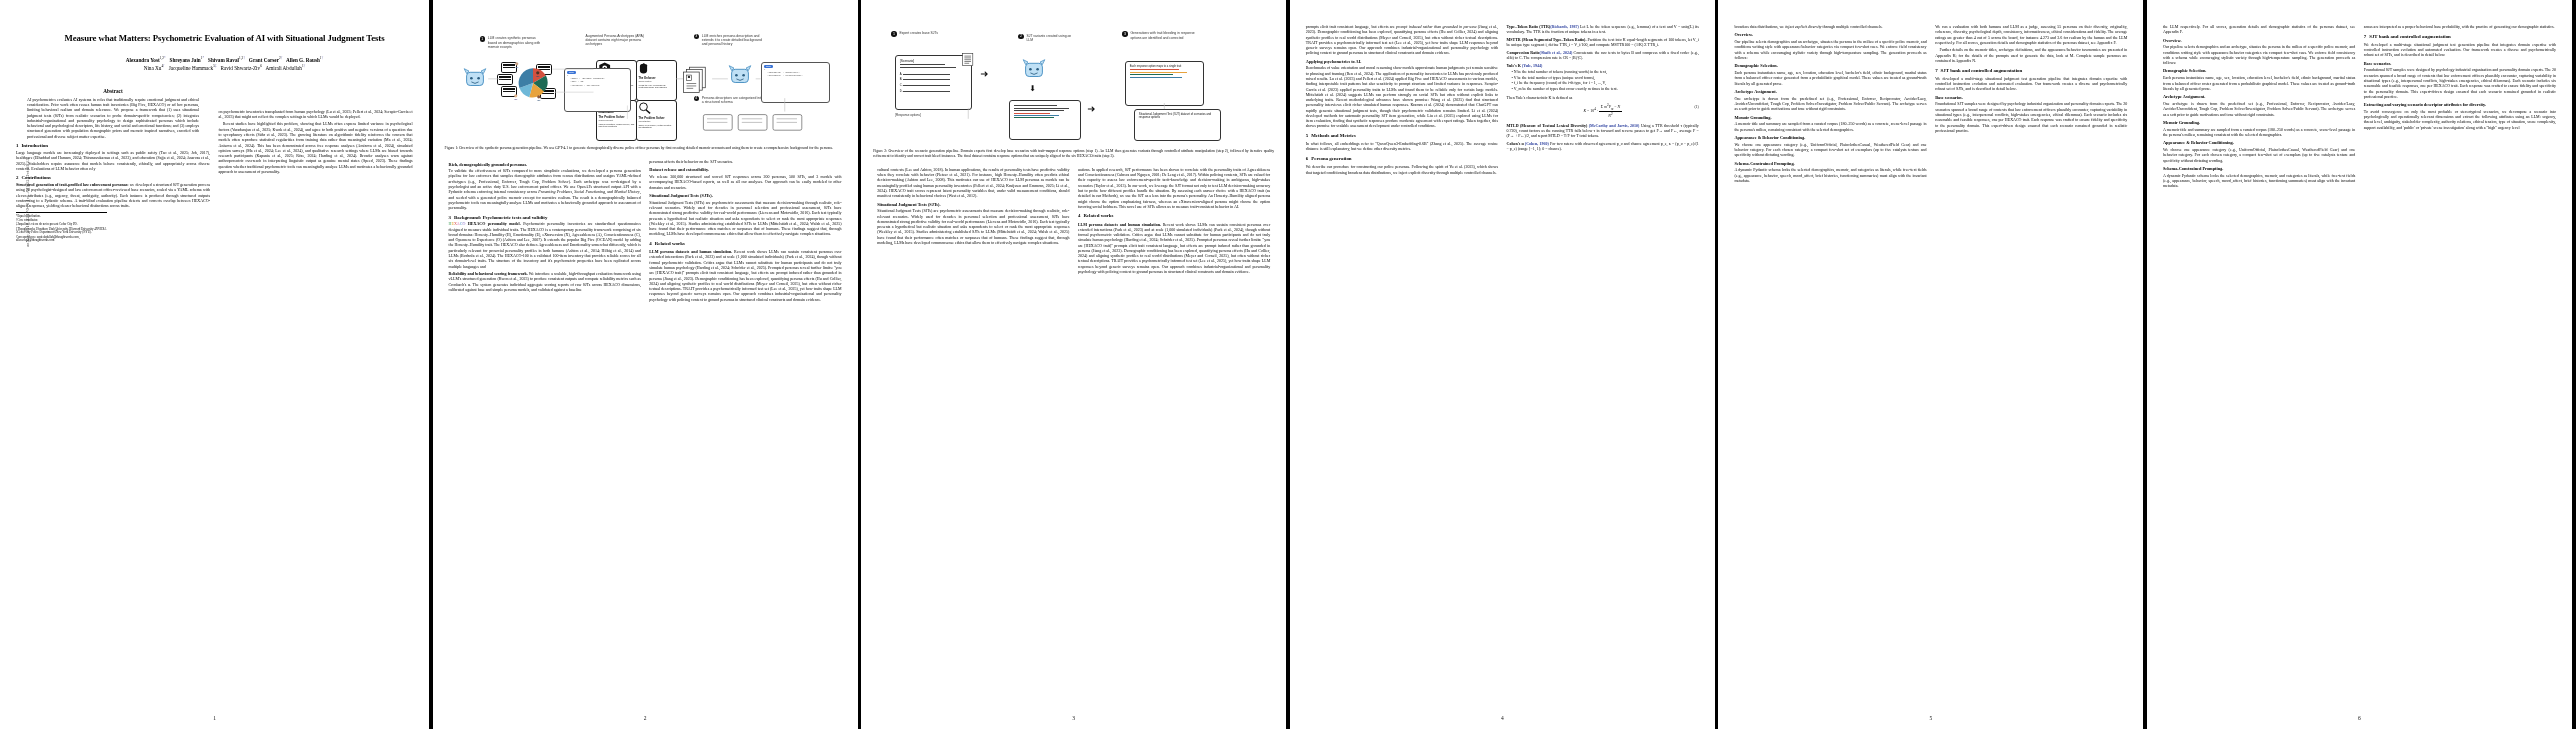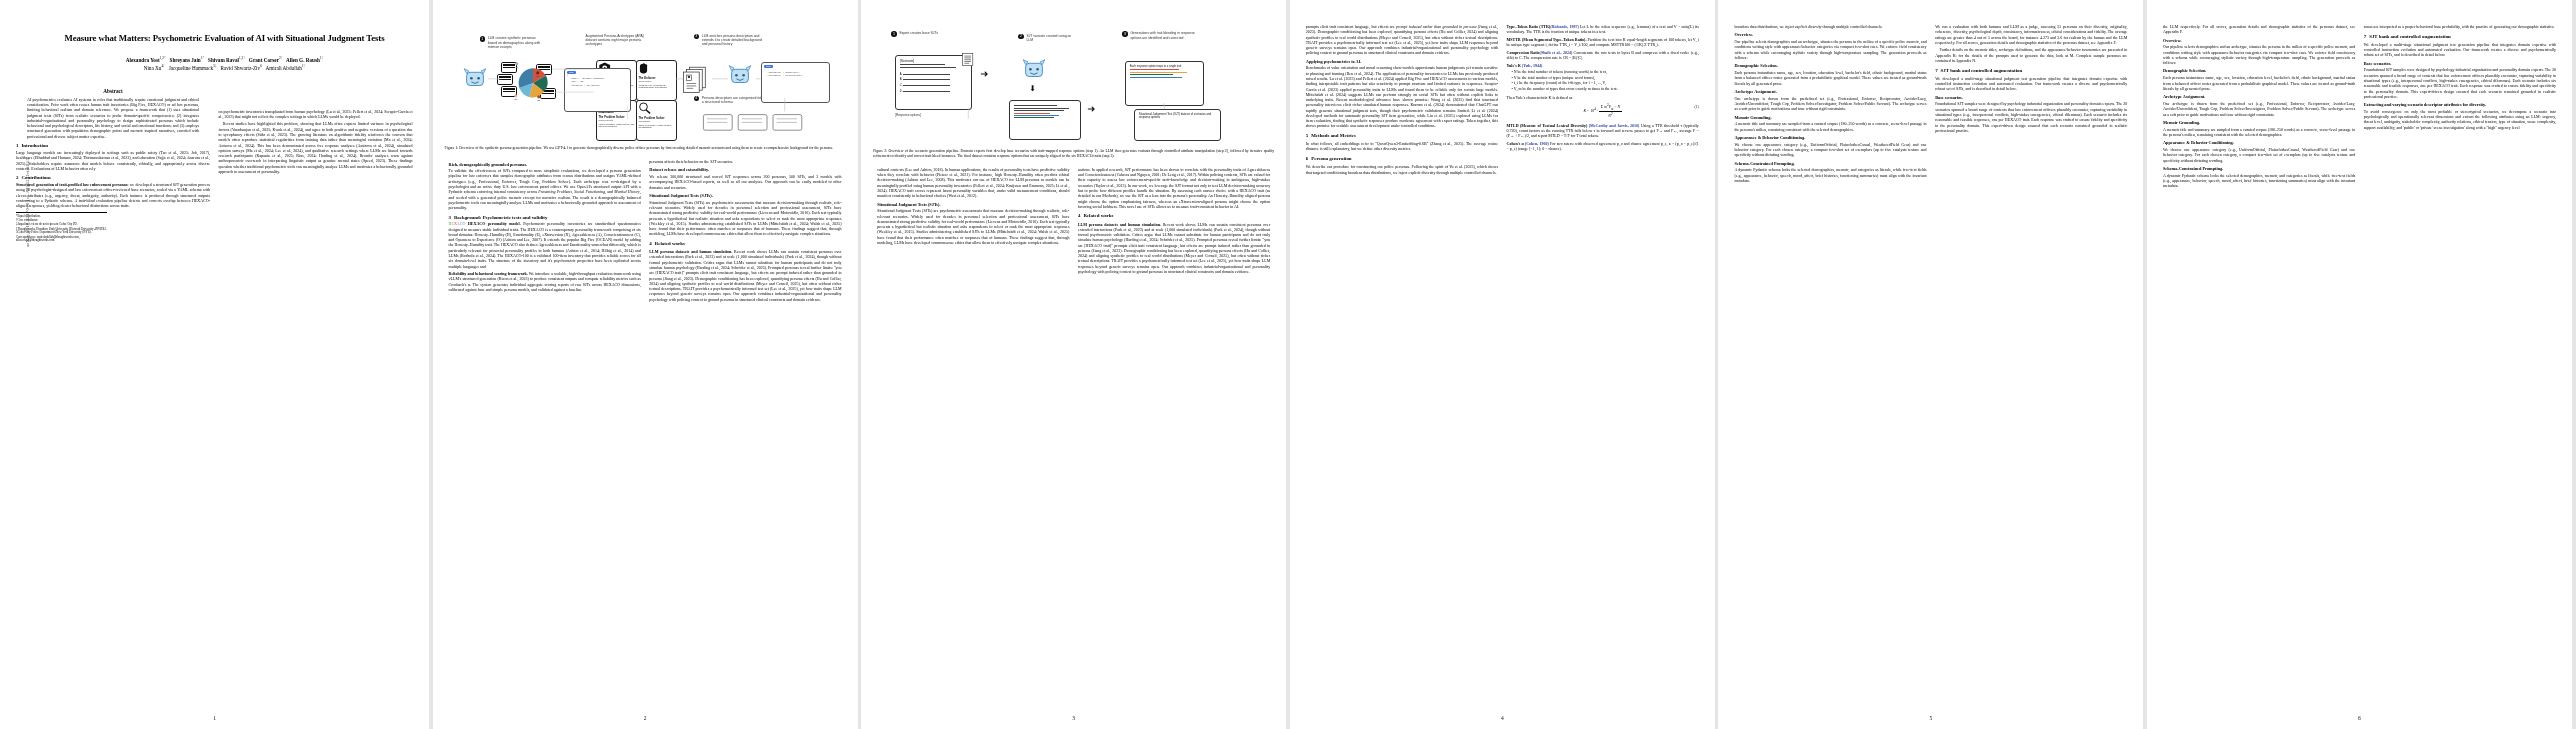--- a/index.html
+++ b/index.html
@@ -1,17 +1,17 @@
 <!DOCTYPE html>
 <html style="font-size:9.7px"><head>
 <meta charset="utf-8">
 <style>
   html,body{margin:0;padding:0;background:#8a8a8a;}
   body{font-family:"Liberation Serif",serif;}
-  .sheet{position:relative;width:2576px;height:729px;background:#e5e5e5;overflow:hidden;}
+  .sheet{position:relative;width:2576px;height:729px;background:#000000;overflow:hidden;}
   .pages{position:absolute;inset:0;display:flex;gap:3.6px;padding:0;}
   .page{position:relative;background:#fff;width:425px;height:729px;flex:0 0 425px;overflow:hidden;}
   .page.p1{width:429px;flex-basis:429px;}
   .pagenum{position:absolute;bottom:8.5px;left:0;right:0;text-align:center;font-size:5.5px;color:#111;}
   .cols{display:flex;gap:8.5px;padding:0 16px;}
   .col{width:194px;}
   .body-txt{font-size:4px;line-height:1.32;text-align:justify;color:#000;hyphens:auto;}
   .body-txt p{margin:0 0 2.4px 0;text-indent:4.3px;}
   .body-txt p.noind{text-indent:0;}
   h1.title{font-size:8.8px;line-height:1.22;text-align:center;margin:0;font-weight:bold;letter-spacing:-0.1px;}

